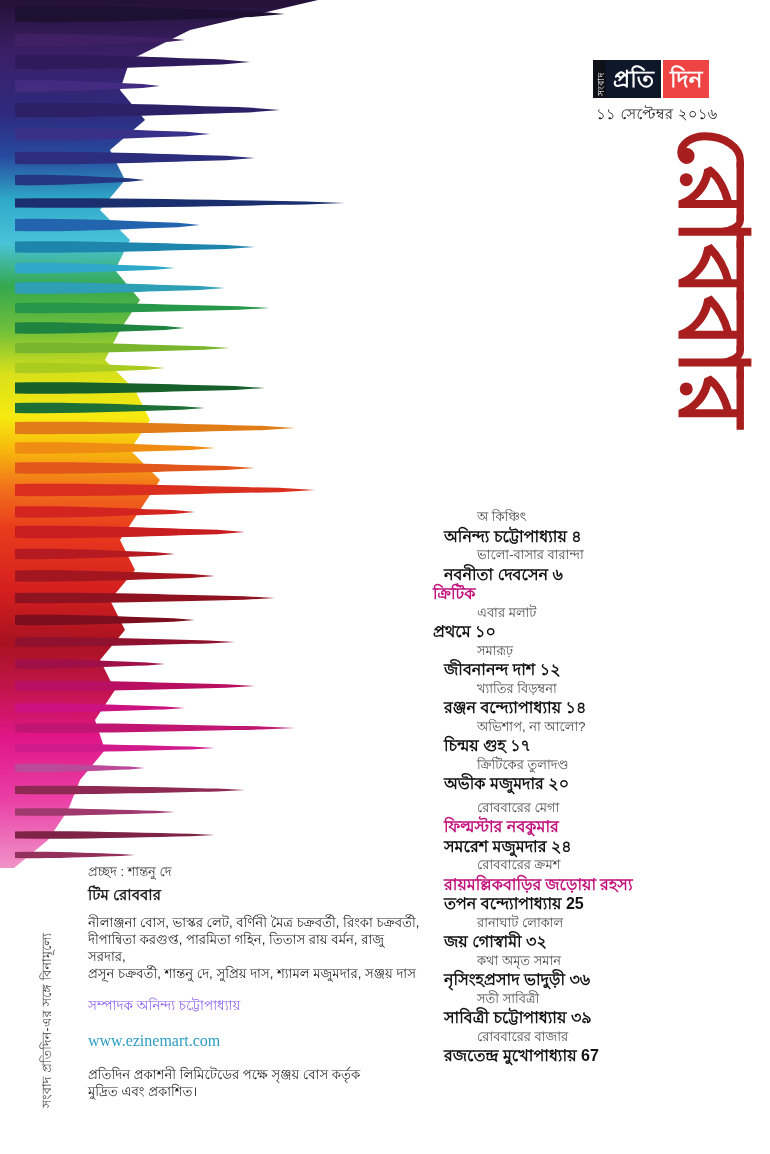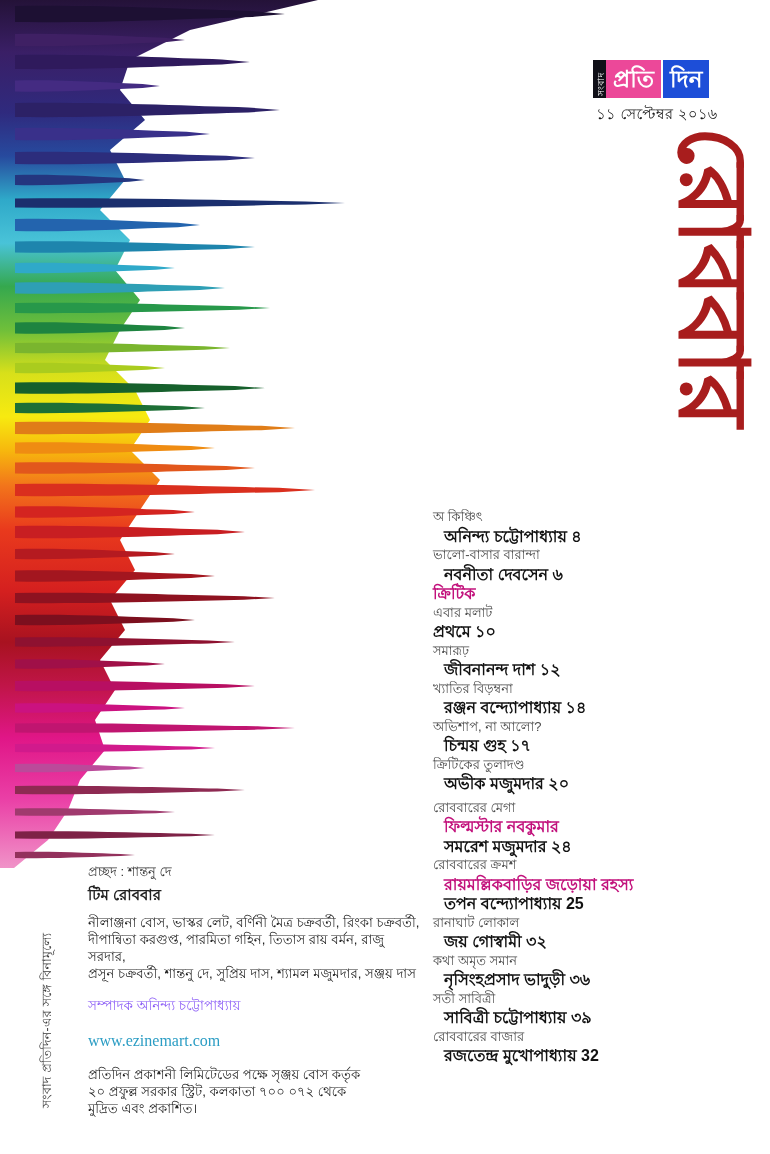--- a/index.html
+++ b/index.html
@@ -29,38 +29,38 @@
   .logo-prefix span{
     position:absolute;left:1px;top:36px;
     transform:rotate(-90deg);transform-origin:0 0;
     font-size:9px;color:#fff;white-space:nowrap;letter-spacing:.5px;
   }
   .logo-box{
     display:flex;align-items:center;justify-content:center;
     padding:0 7px;color:#fff;font-weight:bold;font-size:23px;
     font-family:"Liberation Serif",serif;line-height:1;
   }
-  .logo-box.navy{background:#ec4899;}
-  .logo-box.red{background:#1d4ed8;margin-left:2px;}
+  .logo-box.navy{background:#0f172a;}
+  .logo-box.red{background:#ef4444;margin-left:2px;}
   #issue-date{
     position:absolute;left:593px;top:103px;width:128px;
     font-size:14.5px;color:#1a1a1a;letter-spacing:.5px;white-space:nowrap;text-align:center;
   }
   
   #big-title{
     position:absolute;left:766px;top:126px;
     transform:rotate(90deg);transform-origin:0 0;
     font-family:"Liberation Serif",serif;
     font-weight:bold;font-size:96px;line-height:1.12;
     white-space:nowrap;letter-spacing:-2px;
   }
   
   #toc{position:absolute;left:433px;top:508px;width:332px;}
   .toc-line{white-space:nowrap;}
-  .toc-line.category{font-size:13px;color:#4a4a4a;line-height:18.5px;}
+  .toc-line.category{font-size:13px;color:#4a4a4a;line-height:18.5px;margin-left:44px;}
   .toc-line.author{font-size:16px;font-weight:bold;color:#121212;line-height:19.5px;}
   .toc-line.feature{font-size:16px;font-weight:bold;line-height:19.5px;}
   .toc-line.indent{padding-left:11px;}
   .toc-line.gap{margin-top:5px;}
   
   #credits{position:absolute;left:88px;top:862px;width:336px;}
   #cover-credit{font-size:13px;color:#333;}
   #team-title{font-size:15px;font-weight:bold;color:#222;}
   #team-lines{margin-top:6px;font-size:13.2px;line-height:17px;color:#222;}
   #editor-credit{margin-top:13px;font-size:13.5px;color:#8b5cf6;}
@@ -172,42 +172,41 @@
       <div class="toc-line category">খ্যাতির বিড়ম্বনা</div>
       <div class="toc-line author indent">রঞ্জন বন্দ্যোপাধ্যায় ১৪</div>
       <div class="toc-line category">অভিশাপ, না আলো?</div>
       <div class="toc-line author indent">চিন্ময় গুহ ১৭</div>
       <div class="toc-line category">ক্রিটিকের তুলাদণ্ড</div>
       <div class="toc-line author indent">অভীক মজুমদার ২০</div>
       <div class="toc-line category gap">রোববারের মেগা</div>
       <div class="toc-line feature indent" style="color: rgb(194, 18, 124);">ফিল্মস্টার নবকুমার</div>
       <div class="toc-line author indent">সমরেশ মজুমদার ২৪</div>
       <div class="toc-line category">রোববারের ক্রমশ</div>
-      <div class="toc-line feature indent" style="color: rgb(194, 18, 124);">রায়মল্লিকবাড়ির জড়োয়া রহস্য</div>
+      <div class="toc-line feature indent" style="color: rgb(194, 18, 124); font-family: Liberation Serif, serif;">রায়মল্লিকবাড়ির জড়োয়া রহস্য</div>
       <div class="toc-line author indent">তপন বন্দ্যোপাধ্যায় 25</div>
       <div class="toc-line category">রানাঘাট লোকাল</div>
       <div class="toc-line author indent">জয় গোস্বামী ৩২</div>
       <div class="toc-line category">কথা অমৃত সমান</div>
       <div class="toc-line author indent">নৃসিংহপ্রসাদ ভাদুড়ী ৩৬</div>
       <div class="toc-line category">সতী সাবিত্রী</div>
       <div class="toc-line author indent">সাবিত্রী চট্টোপাধ্যায় ৩৯</div>
       <div class="toc-line category">রোববারের বাজার</div>
-      <div class="toc-line author indent">রজতেন্দ্র মুখোপাধ্যায় 32</div>
+      <div class="toc-line author indent">রজতেন্দ্র মুখোপাধ্যায় 67</div>
     </div>
 
   <div id="credits">
     <div id="cover-credit">প্রচ্ছদ : শান্তনু দে</div>
     <div id="team-title">টিম রোববার</div>
     <div id="team-lines">
         <div>নীলাঞ্জনা বোস, ভাস্কর লেট, বর্ণিনী মৈত্র চক্রবর্তী, রিংকা চক্রবর্তী,</div>
         <div>দীপান্বিতা করগুপ্ত, পারমিতা গহিন, তিতাস রায় বর্মন, রাজু সরদার,</div>
         <div>প্রসূন চক্রবর্তী, শান্তনু দে, সুপ্রিয় দাস, শ্যামল মজুমদার, সঞ্জয় দাস</div>
       </div>
     <div id="editor-credit">সম্পাদক অনিন্দ্য চট্টোপাধ্যায়</div>
     <div id="website-url" style="color: rgb(43, 157, 196);">www.ezinemart.com</div>
     <div id="publisher-lines">
         <div>প্রতিদিন প্রকাশনী লিমিটেডের পক্ষে সৃঞ্জয় বোস কর্তৃক</div>
-        <div>২০ প্রফুল্ল সরকার স্ট্রিট, কলকাতা ৭০০ ০৭২ থেকে</div>
         <div>মুদ্রিত এবং প্রকাশিত।</div>
       </div>
   </div>
 
 </div>
 
 </body></html>

